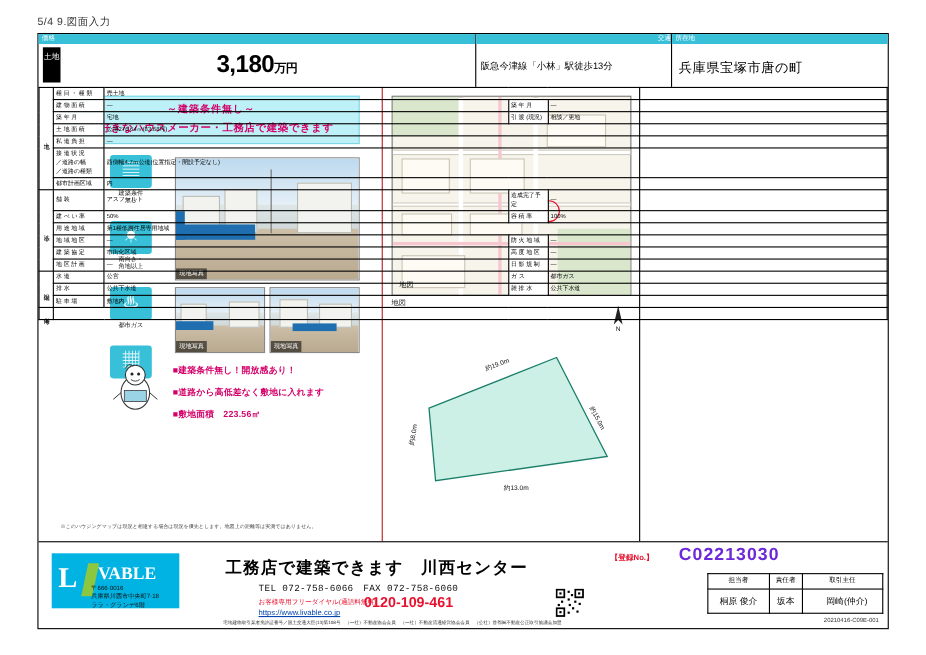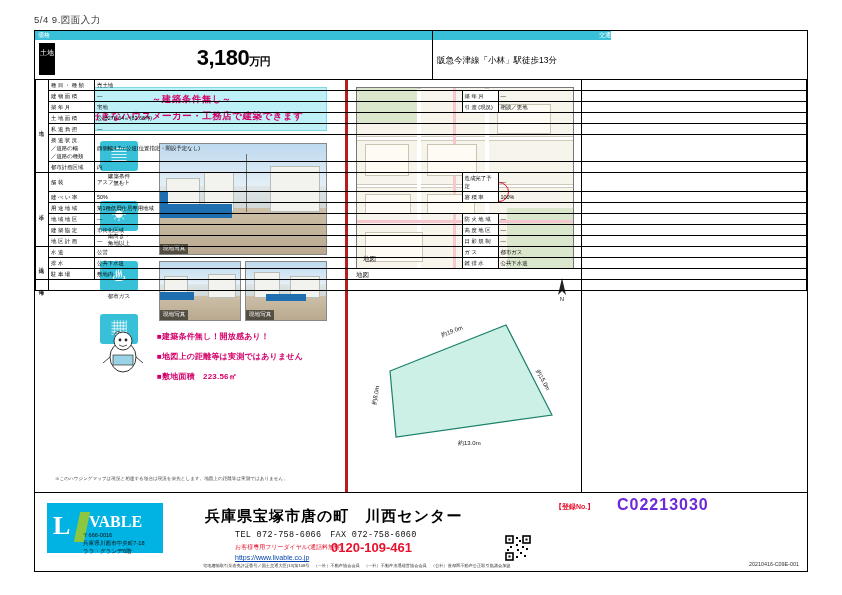--- a/index.html
+++ b/index.html
@@ -71,21 +71,21 @@
   }
 
   
   .body-row {
     position: absolute; left: 0; top: 48px;
     width: 100%; height: 413px;
   }
   .col-left {
     position: absolute; left: 0; top: 0;
     width: 313px; height: 100%;
-    border-right: 3px solid #b91c1c;
+    border-right: 1px solid #b91c1c;
   }
   .col-mid {
     position: absolute; left: 313px; top: 0;
     width: 234px; height: 100%;
     border-right: 1px solid #000;
   }
   .col-right {
     position: absolute; left: 547px; top: 0;
     width: 227px; height: 100%;
   }
@@ -328,20 +328,24 @@
       <div class="hdr-cell c-price">
         <div class="hdr-label">価格</div>
         <div class="price-tag">土地</div>
         <div class="price-val">
           <span>3,180</span><span class="unit">万円</span>
         </div>
       </div>
       <div class="hdr-cell c-access">
         <div class="hdr-label">交通</div>
         <div class="access-val">阪急今津線「小林」駅徒歩13分</div>
+      </div>
+      <div class="hdr-cell c-addr">
+        <div class="hdr-label">所在地</div>
+        <div class="addr-val">兵庫県宝塚市唐の町</div>
       </div>
     </div>
 
     <div class="body-row">
 
       <div class="col-left">
 
         <div class="catch">
           <div class="l1">～建築条件無し～</div>
           <div class="l2">お好きなハウスメーカー・工務店で建築できます</div>
@@ -416,21 +420,21 @@
           <circle cx="31" cy="13" r="1.4" fill="#222"></circle>
           <path d="M24 18 q4 3 8 0" stroke="#333" fill="none" stroke-width="0.8"></path>
           <path d="M19 8 q3 -6 7 -2" stroke="#333" fill="none" stroke-width="0.8"></path>
           <rect x="18" y="28" width="20" height="10" fill="#9ad3e6" stroke="#333" stroke-width="0.7"></rect>
           <path d="M15 30 l-7 6" stroke="#333" stroke-width="0.9"></path>
           <path d="M41 30 l7 6" stroke="#333" stroke-width="0.9"></path>
         </svg>
 
         <div class="bullets">
           <div>■建築条件無し！開放感あり！</div>
-          <div>■地図上の距離等は実測ではありません</div>
+          <div>■道路から高低差なく敷地に入れます</div>
           <div>■敷地面積　223.56㎡</div>
         </div>
 
         <div class="footnote-left">※このハウジングマップは現況と相違する場合は現況を優先とします。地図上の距離等は実測ではありません。</div>
       </div>
 
       <div class="col-mid">
 
         <div class="mapbox">
           <div class="green" style="left:0;top:0;width:60px;height:36px;"></div>
@@ -569,21 +573,21 @@
       </div>
     </div>
 
     <div class="footer">
       <div class="logo">
         <div class="lt">L</div>
         <div class="gr"></div>
         <div class="lw">VABLE</div>
       </div>
 
-      <div class="company">兵庫県宝塚市唐の町　川西センター</div>
+      <div class="company">工務店で建築できます　川西センター</div>
       <div class="addr-lines" style="white-space:pre-line;">〒666-0016
 兵庫県川西市中央町7-18
 ララ・グランデ6階</div>
       <div class="tel">TEL 072-758-6066　FAX 072-758-6060</div>
       <div class="freedial-label">お客様専用フリーダイヤル(通話料無料)</div>
       <div class="freedial">0120-109-461</div>
       <a class="url" href="#">https://www.livable.co.jp</a>
 
       <svg class="qr" viewBox="0 0 26 26">
         <rect width="26" height="26" fill="#fff"></rect>
@@ -604,19 +608,33 @@
         <rect x="11" y="21" width="2" height="2" fill="#000"></rect>
         <rect x="5" y="11" width="2" height="2" fill="#000"></rect>
         <rect x="2" y="14" width="2" height="2" fill="#000"></rect>
       </svg>
 
       <div class="regbox">
         <div class="reg-label">【登録No.】</div>
         <div class="reg-no">C02213030</div>
       </div>
 
+      <table class="sign-table">
+        <tbody>
+            <tr>
+          <td>担当者</td>
+          <td>責任者</td>
+          <td>取引主任</td>
+        </tr>
+        <tr>
+          <td class="nm">桐原 俊介</td>
+          <td class="nm">坂本</td>
+          <td class="nm">　岡崎(仲介)</td>
+        </tr>
+      </tbody>
+        </table>
 
       <div class="footer-legal">宅地建物取引業者免許証番号／国土交通大臣(13)第108号　（一社）不動産協会会員　（一社）不動産流通経営協会会員　（公社）首都圏不動産公正取引協議会加盟</div>
       <div class="doc-id">20210416-C09E-001</div>
     </div>
 
   </div>
 </div>
 
 </body></html>

